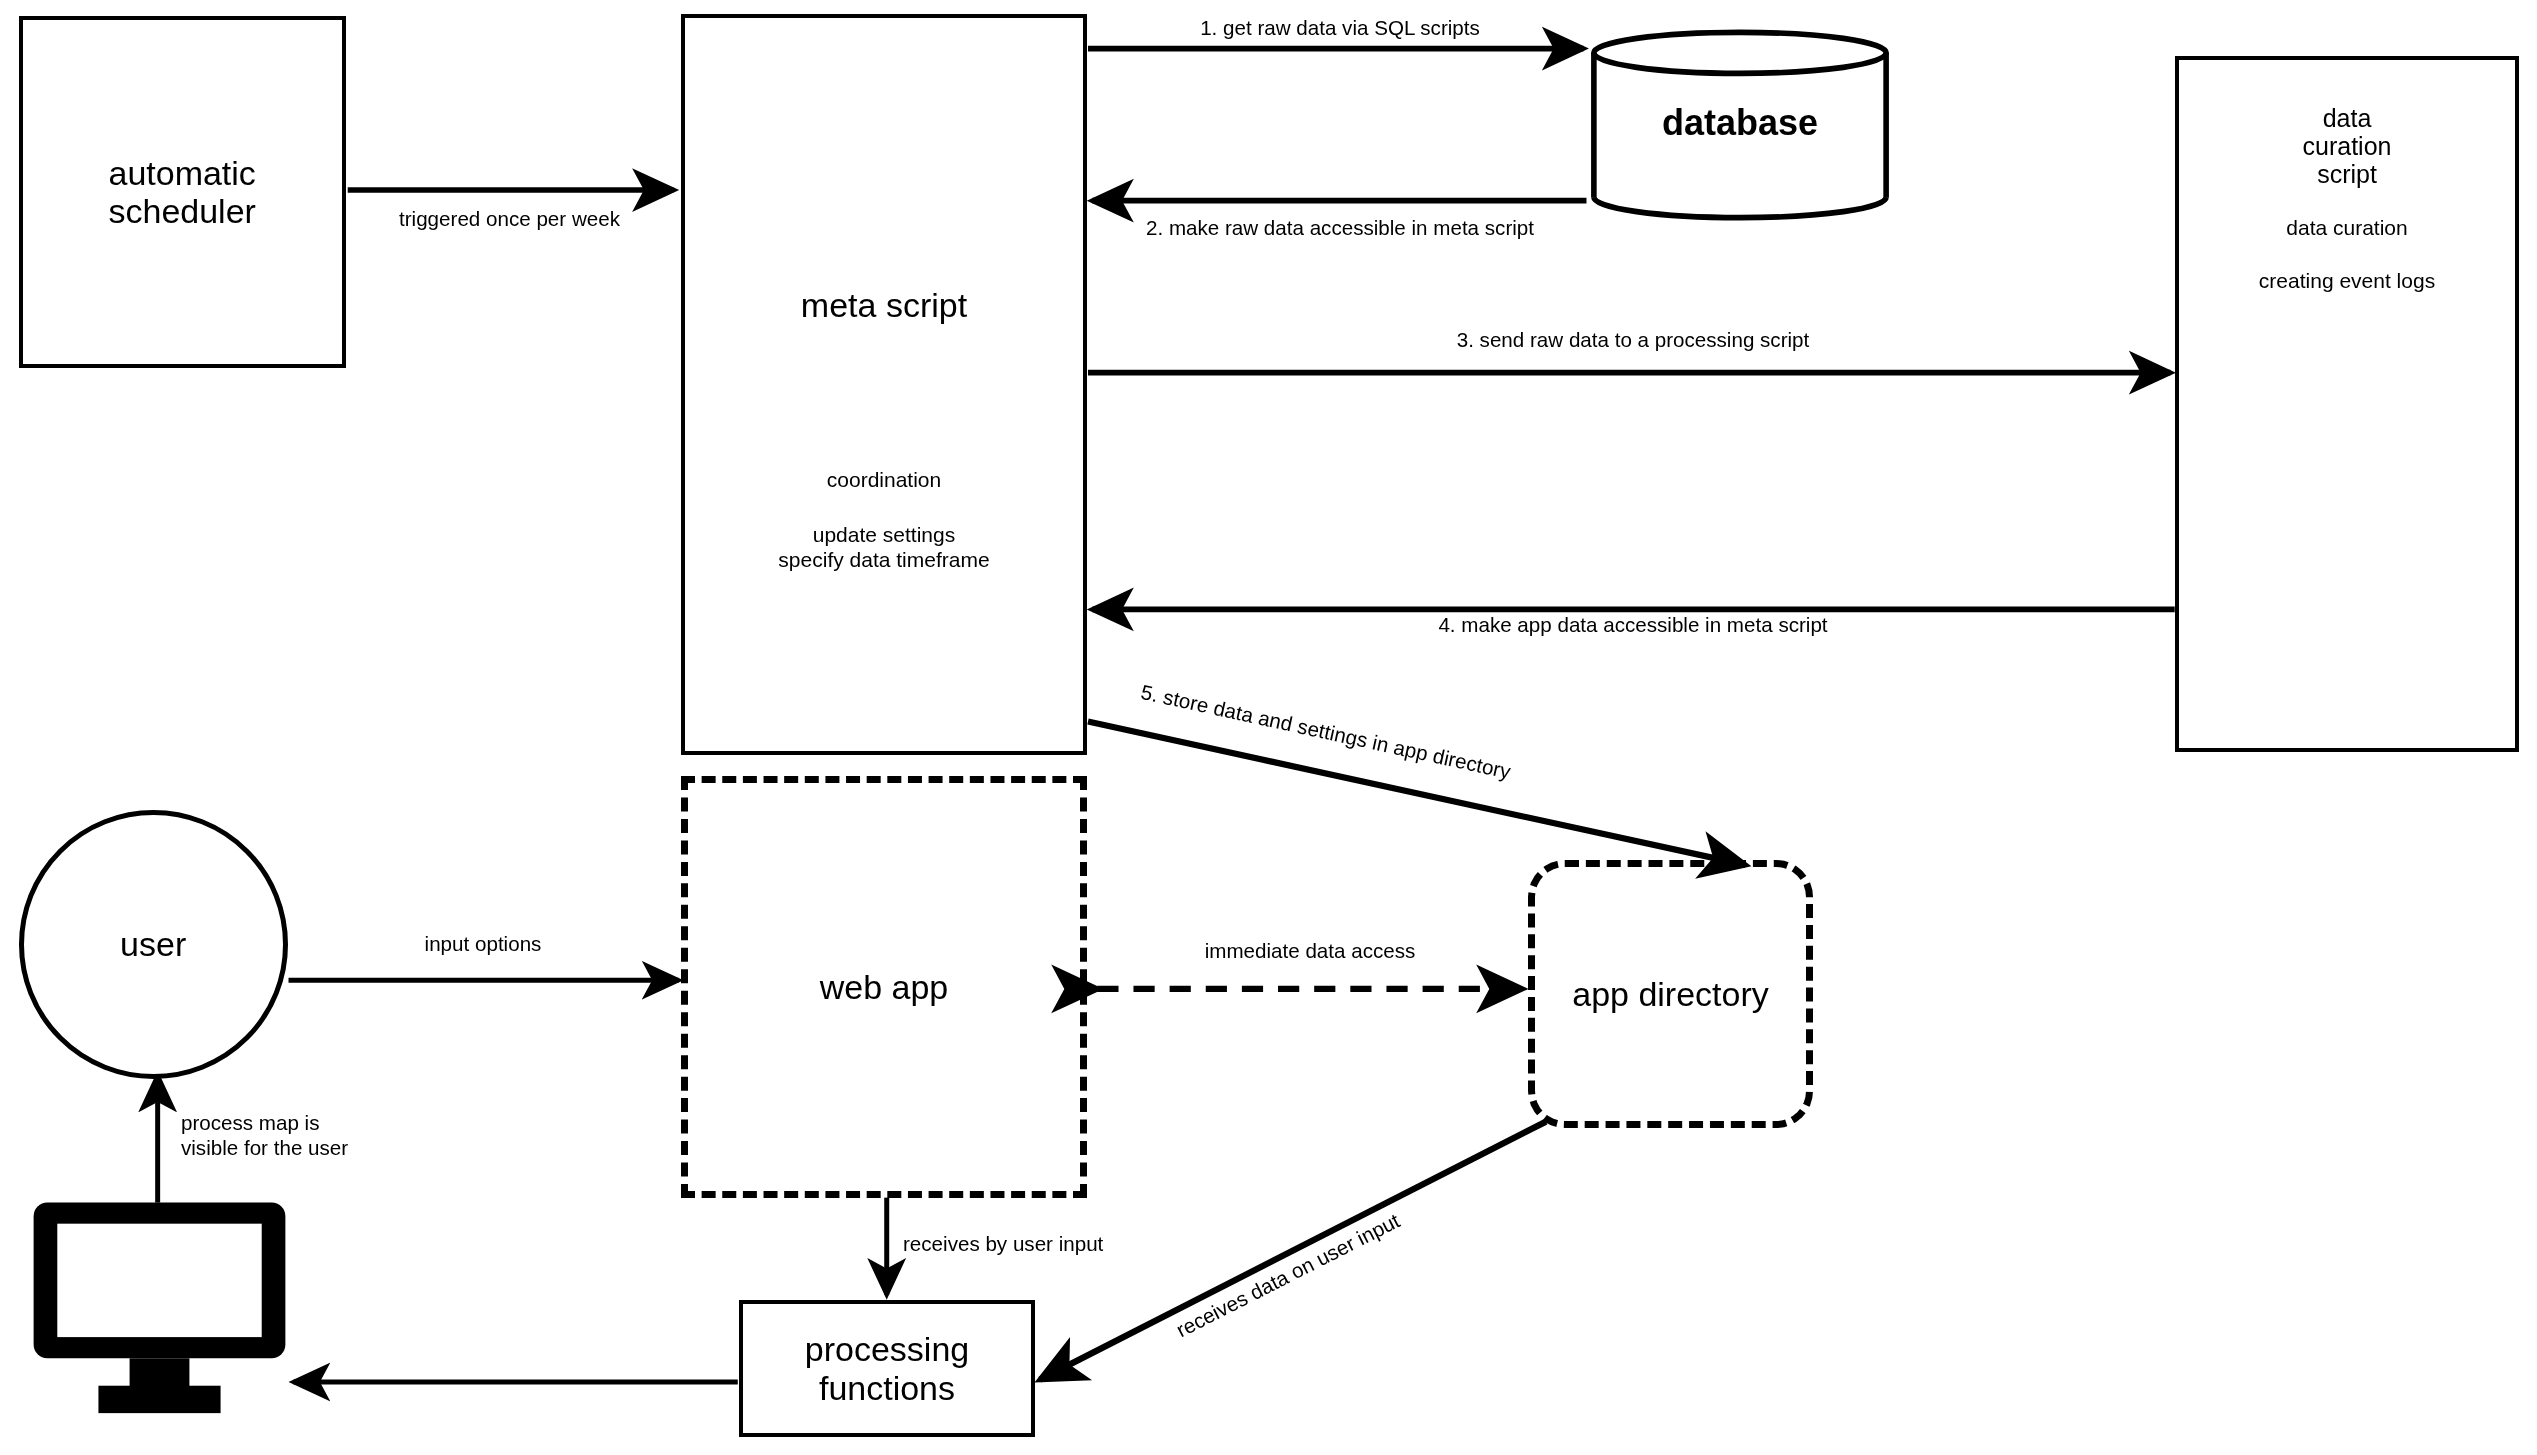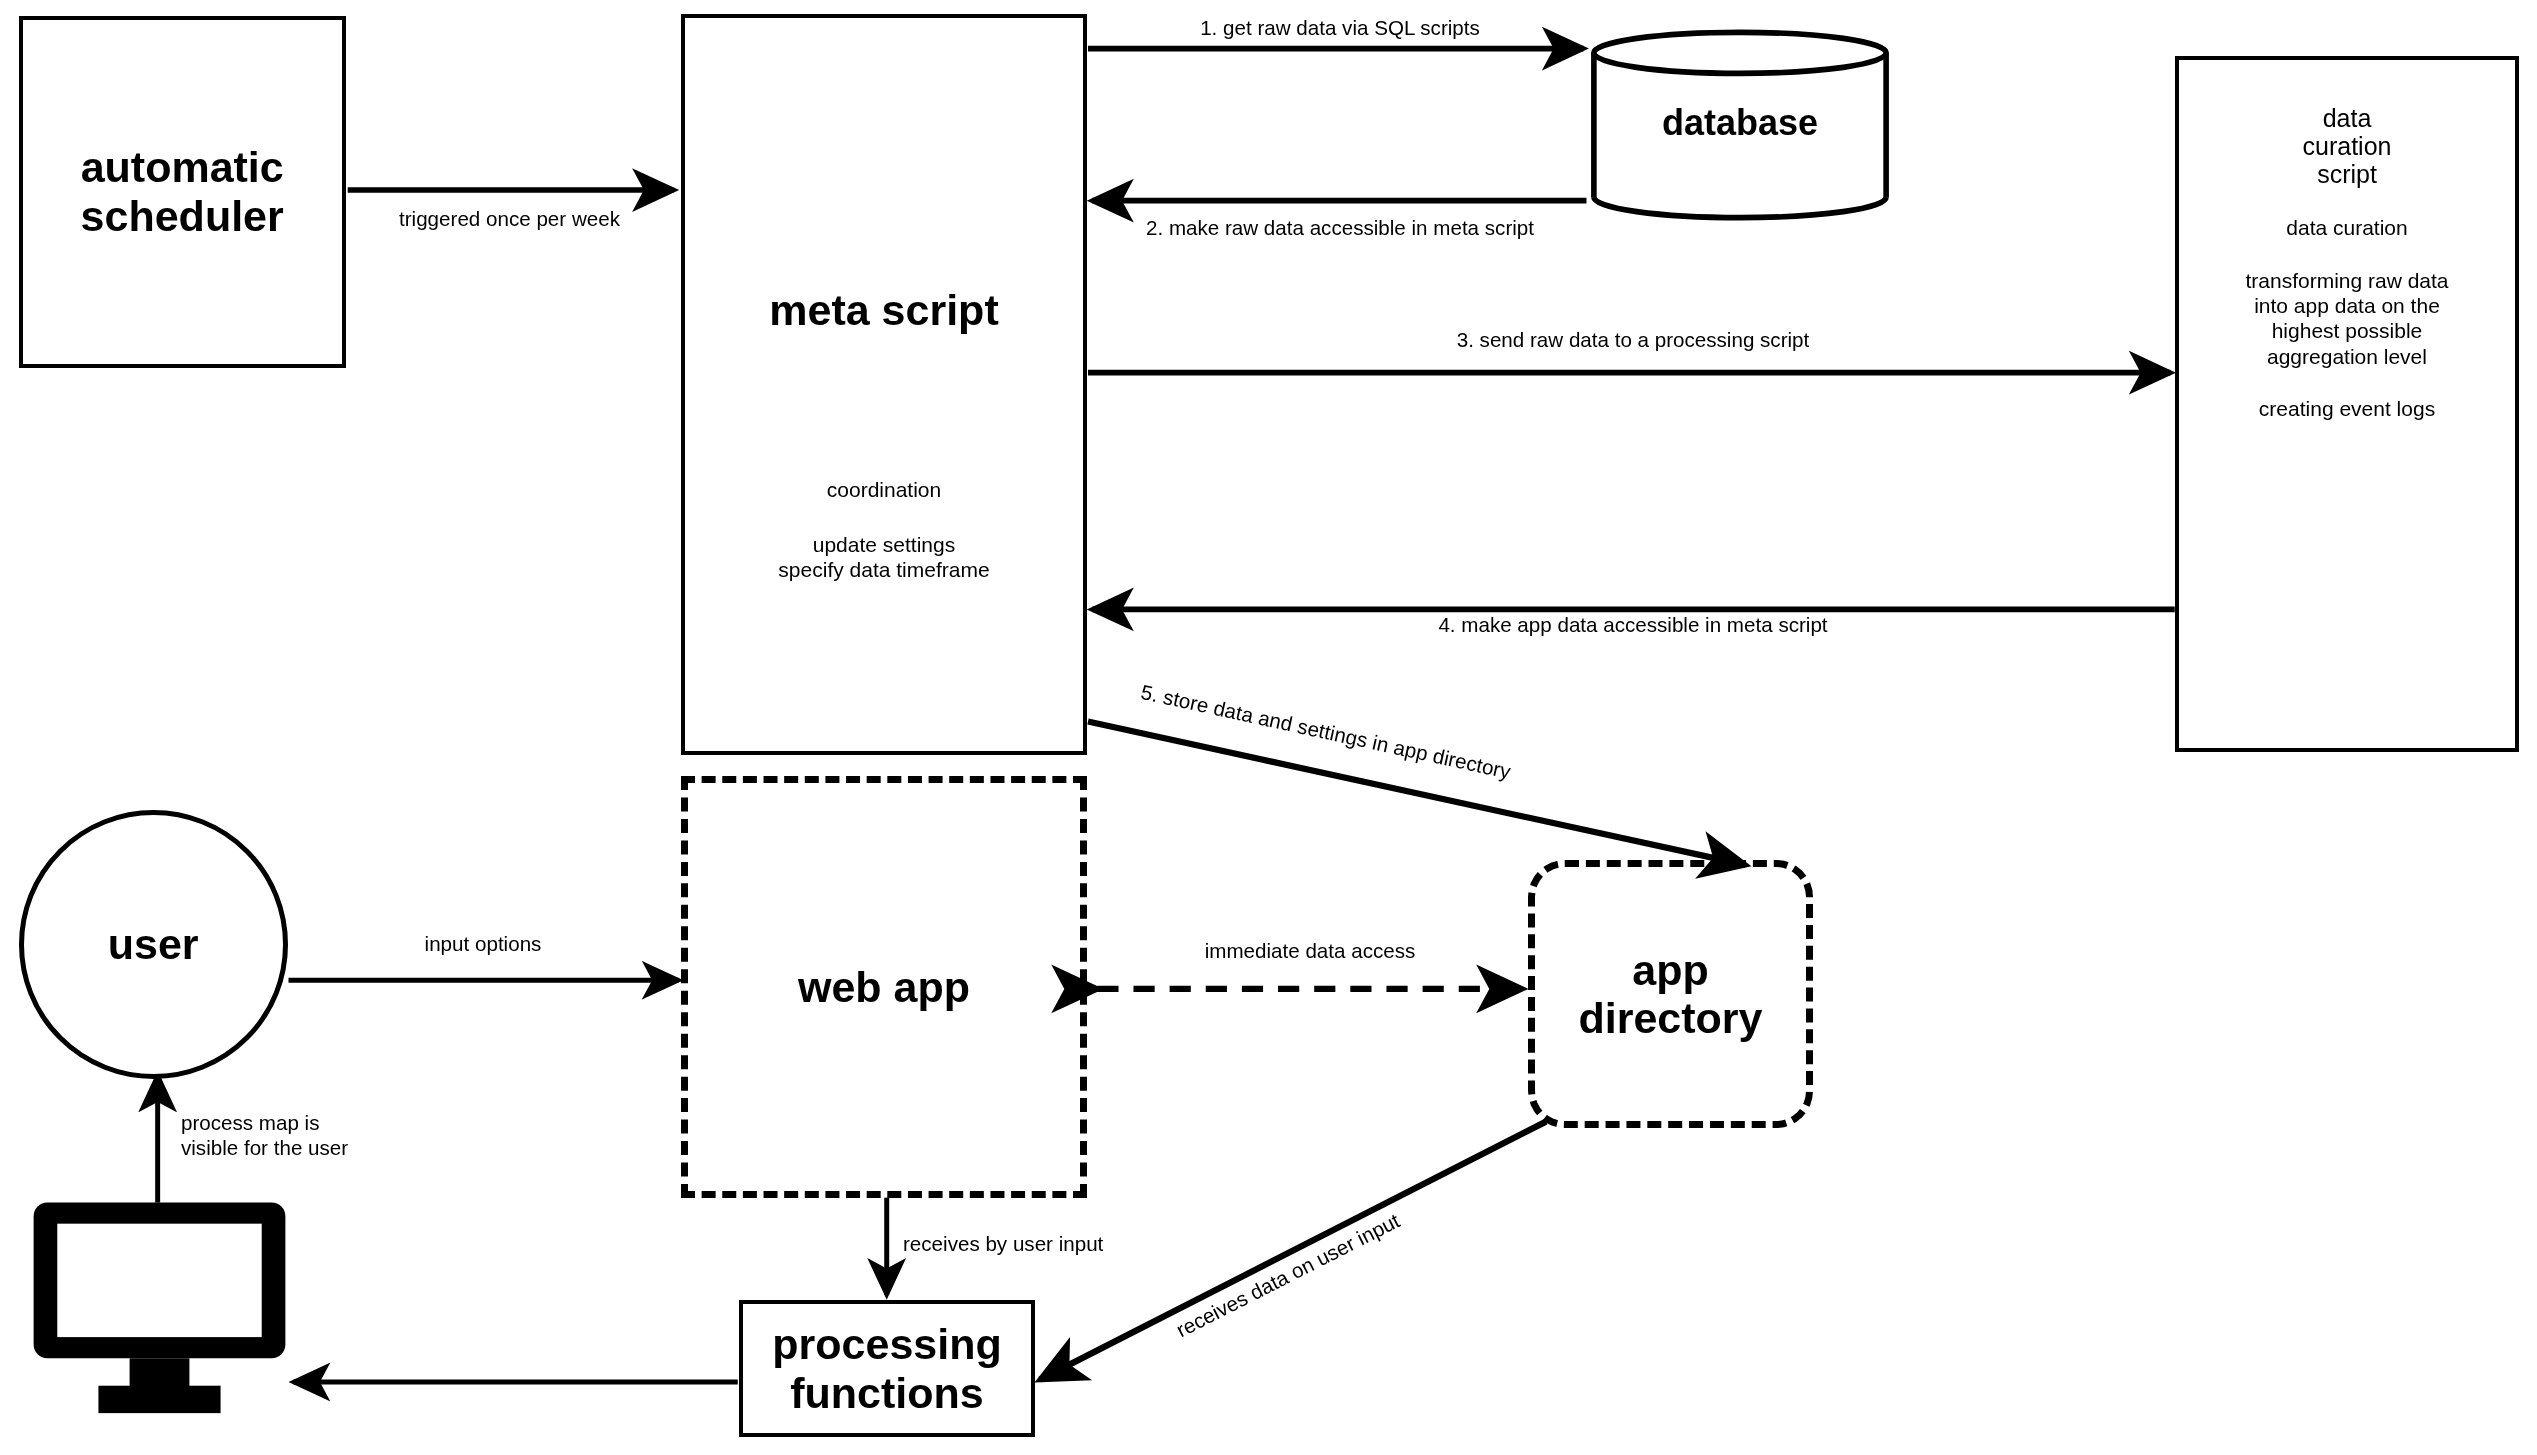--- a/index.html
+++ b/index.html
@@ -12,21 +12,21 @@
     overflow:hidden;
   }
   svg#wires{position:absolute;left:0;top:0;width:2538px;height:1455px;}
 
   .node{position:absolute;box-sizing:border-box;display:flex;flex-direction:column;
         align-items:center;justify-content:center;text-align:center;}
   .solid-box{border:4.4px solid #000;background:#fff;}
   .dashed-box{border:7.5px dashed #000;background:transparent;}
   .rounded-dashed{border:7.5px dashed #000;border-radius:37px;background:transparent;}
 
-  .title-lg{font-size:43px;line-height:1.12;font-weight:700;}
+  .title-lg{font-size:34px;line-height:1.12;font-weight:400;}
   .title-md{font-size:25px;line-height:1.12;font-weight:400;}
   .sub{font-size:21px;line-height:1.2;font-weight:400;}
   .sub-blk{margin-top:27.4px;}
 
   .lbl{position:absolute;font-size:20.6px;line-height:1.22;text-align:center;
        white-space:pre;color:#000;}
   .lbl.rot{white-space:nowrap;}
 
   
   #database{position:absolute;}
@@ -96,24 +96,20 @@
       <path d="M7,272 A235,33 0 0 0 477,272" fill="none" stroke="#000" stroke-width="9"></path>
     </svg>
     <div class="cyl-txt">database</div>
   </div>
 
   <div class="node solid-box" id="data-curation-script" style="left:2175px;top:56px;width:344px;height:696px;justify-content:flex-start;padding-top:44px;">
     <div class="title-md" style="white-space:pre-line;">data
 curation
 script</div>
     <div class="sub sub-blk">data curation</div>
-    <div class="sub sub-blk" style="white-space:pre-line;">transforming raw data
-into app data on the
-highest possible
-aggregation level</div>
     <div class="sub sub-blk">creating event logs</div>
   </div>
 
   <div class="node dashed-box" id="web-app" style="left:681px;top:776px;width:406px;height:422px;">
     <div class="title-lg">web app</div>
   </div>
 
   <div class="node" id="user" style="left:18.7px;top:810px;width:269px;height:269px;border:5.6px solid #000;border-radius:50%;background:#fff;">
     <div class="title-lg">user</div>
   </div>

